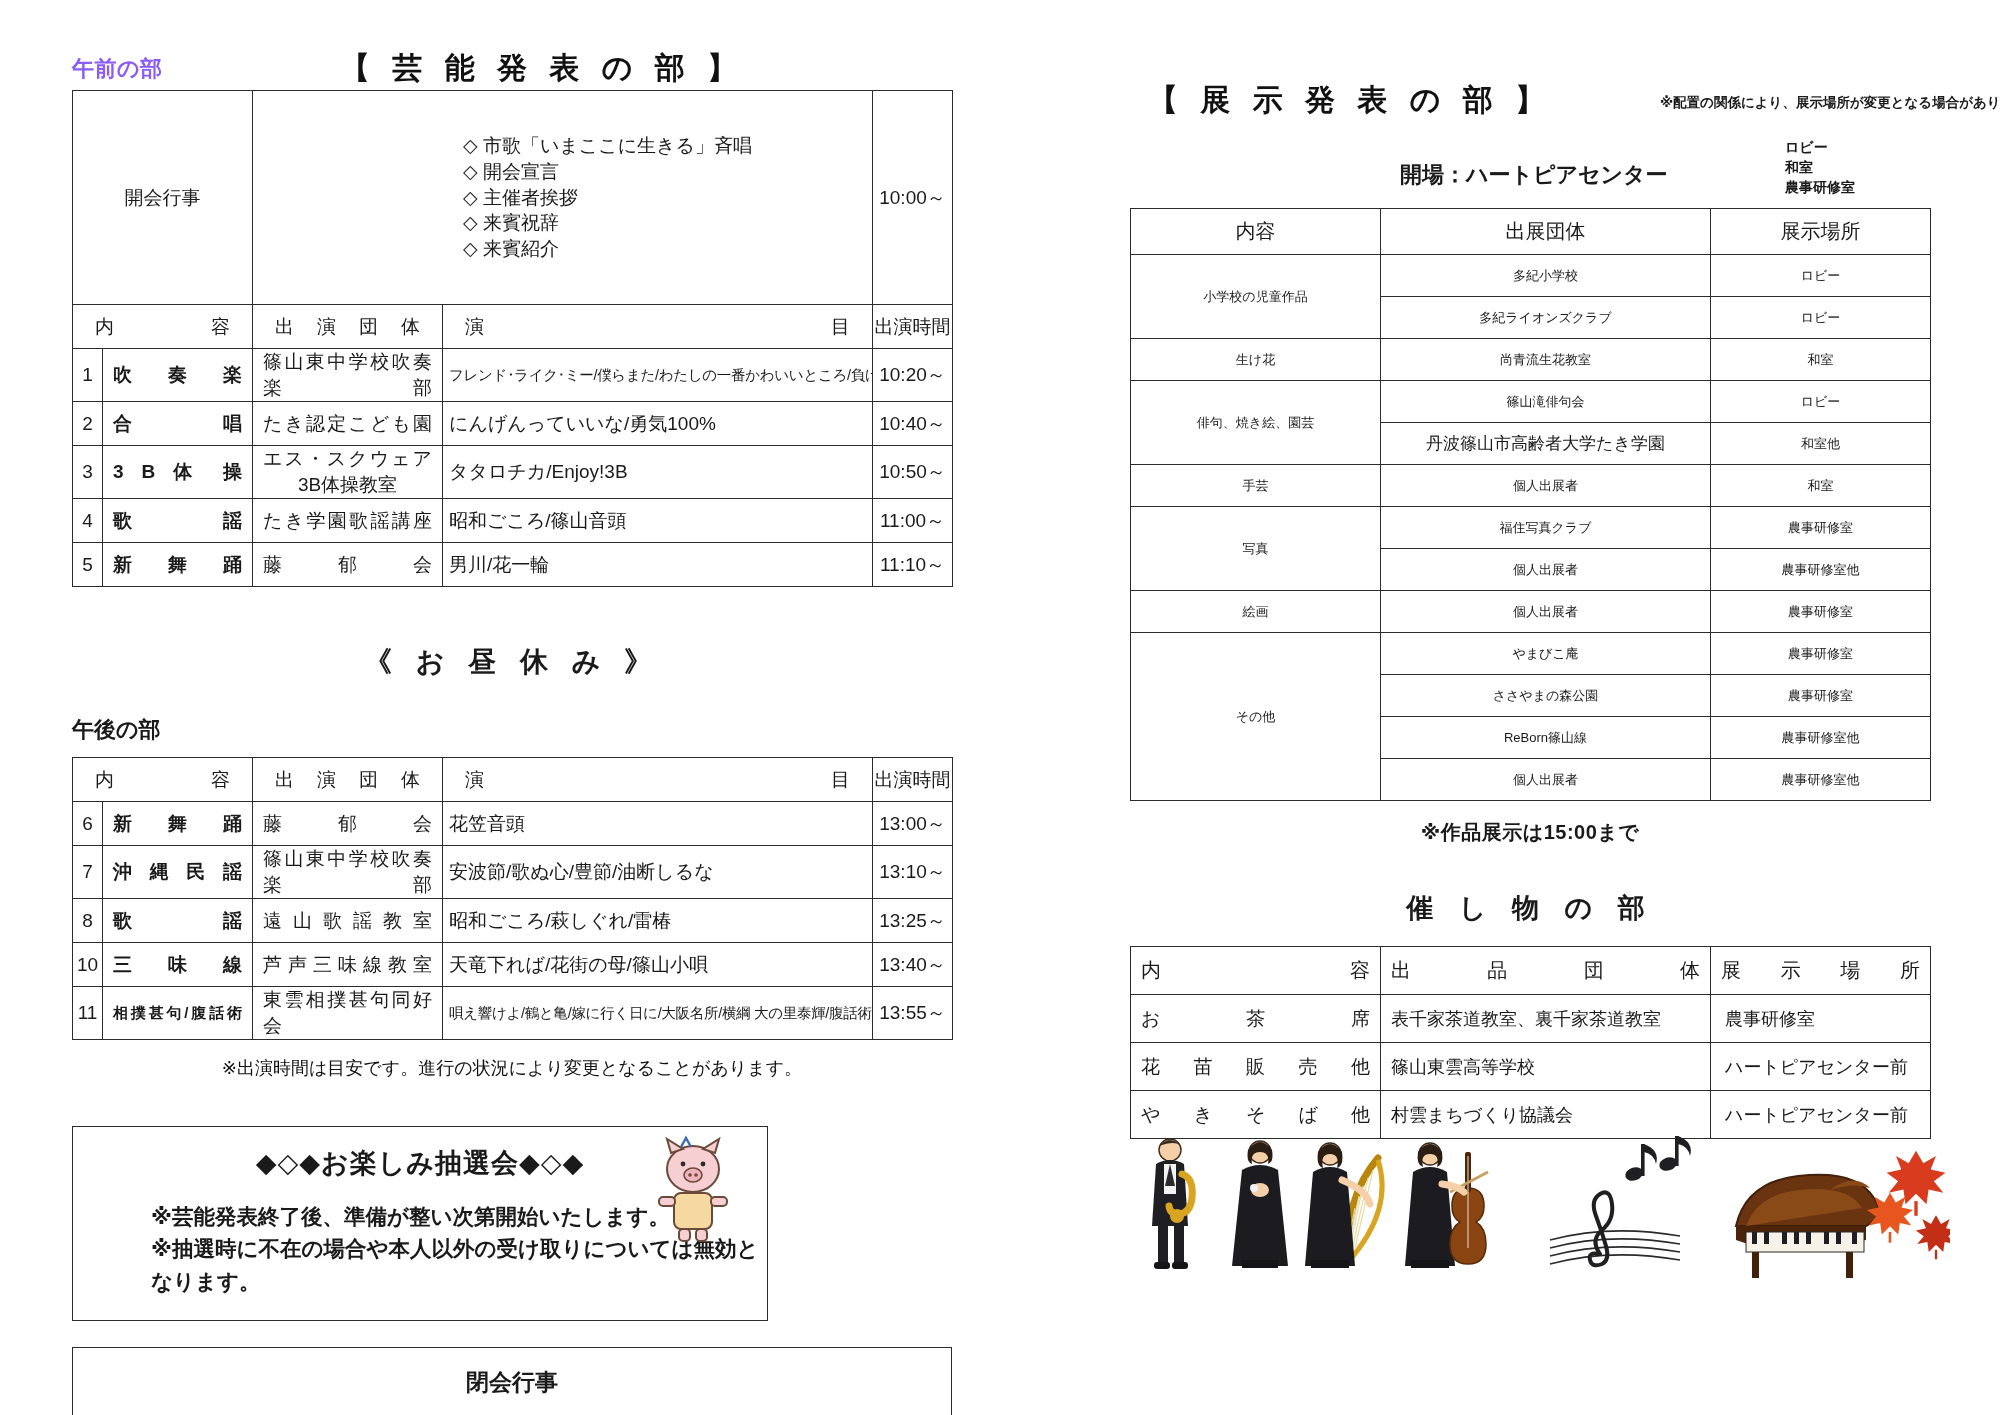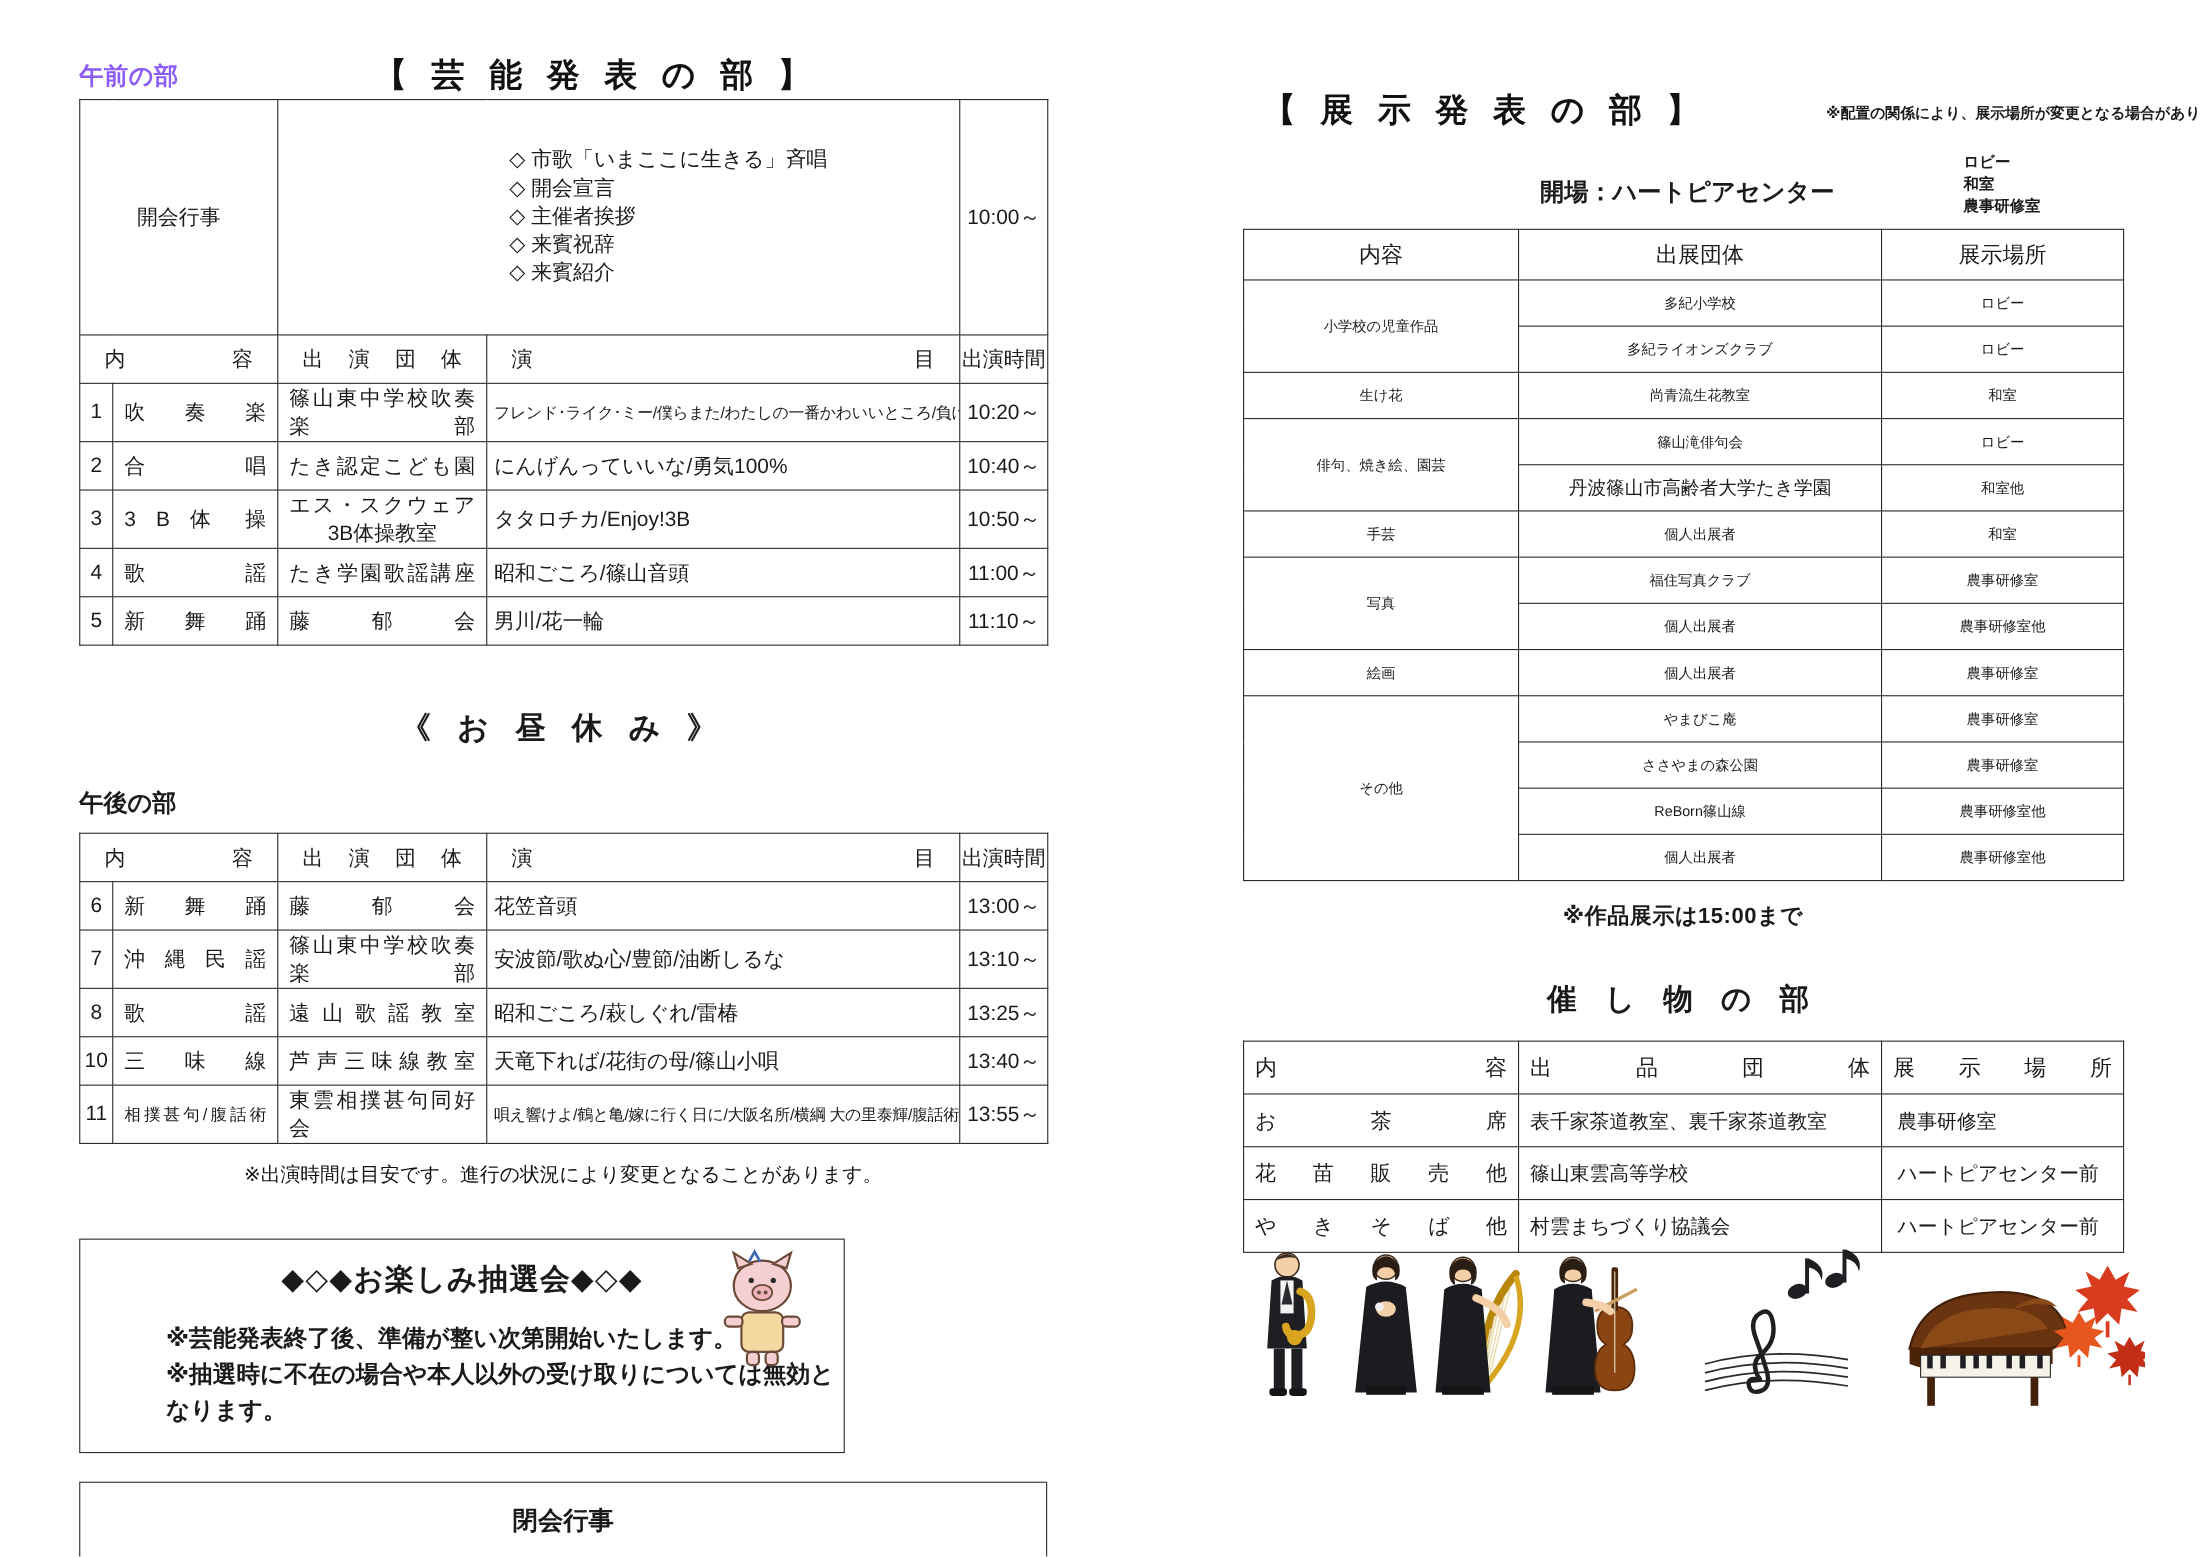--- a/index.html
+++ b/index.html
@@ -61,21 +61,21 @@
   }
   .open-time { font-size: 20px; text-align: center; }
 
   thead td, .hdr td {
     height: 44px; font-size: 21px; text-align: center; vertical-align: middle;
   }
   .hdr .spread { padding: 0 22px; }
 
   tr.item td { height: 44px; vertical-align: middle; }
   td.no      { font-size: 18px; text-align: center; }
-  td.cat     { font-size: 19px; }
+  td.cat     { font-size: 19px; font-weight: bold; }
   td.grp     { font-size: 19px; }
   td.piece   { font-size: 17px; padding-left: 6px; white-space: nowrap; overflow: hidden; }
   td.piece.small { font-size: 14.5px; letter-spacing: -0.3px; }
   td.time    { font-size: 19px; text-align: center; }
 
   .lunch-title {
     text-align: center; font-size: 28px; font-weight: bold;
     letter-spacing: 8px; margin: 56px 0 34px 0;
   }
   #afternoon-label { font-size: 22px; font-weight: bold; margin-bottom: 12px; }

